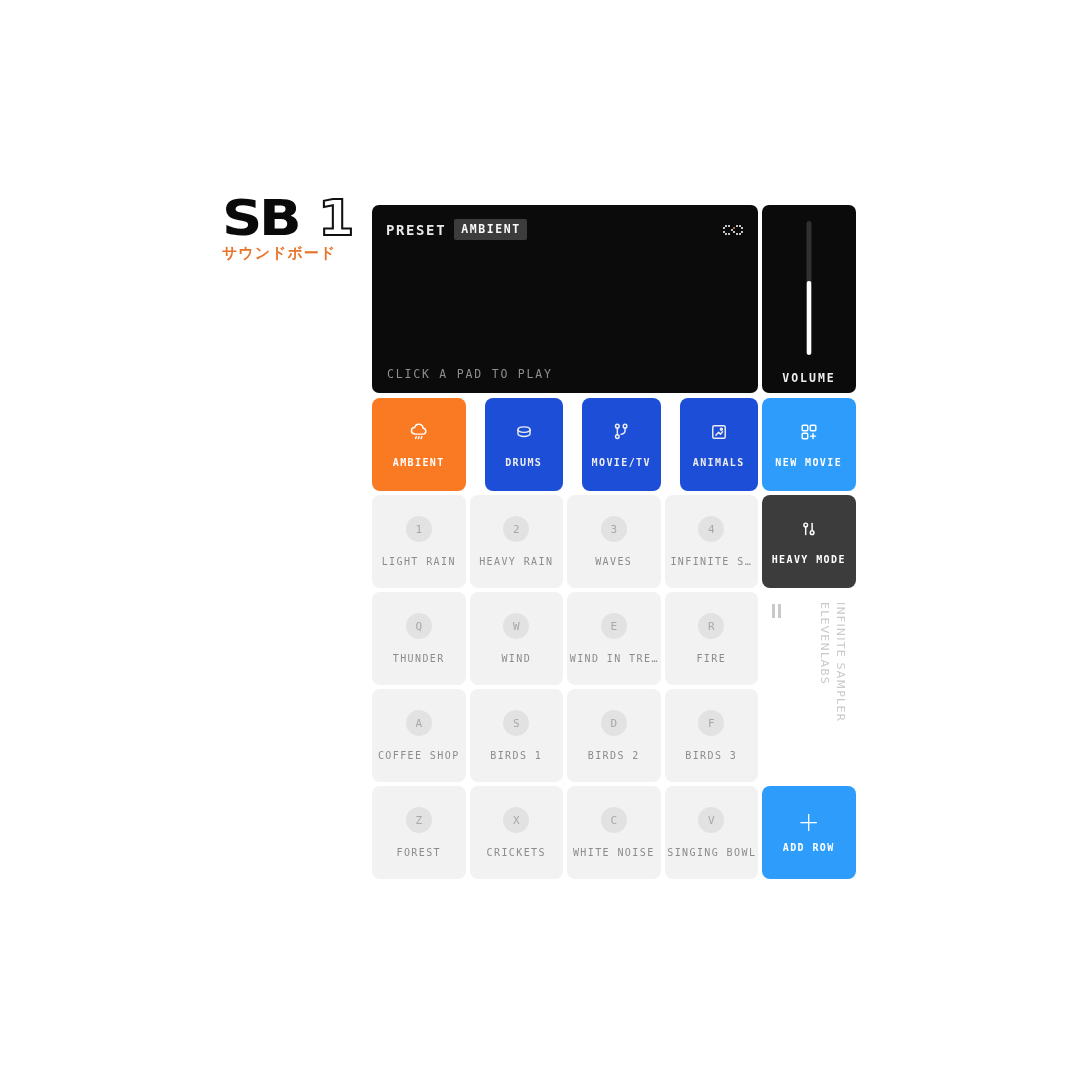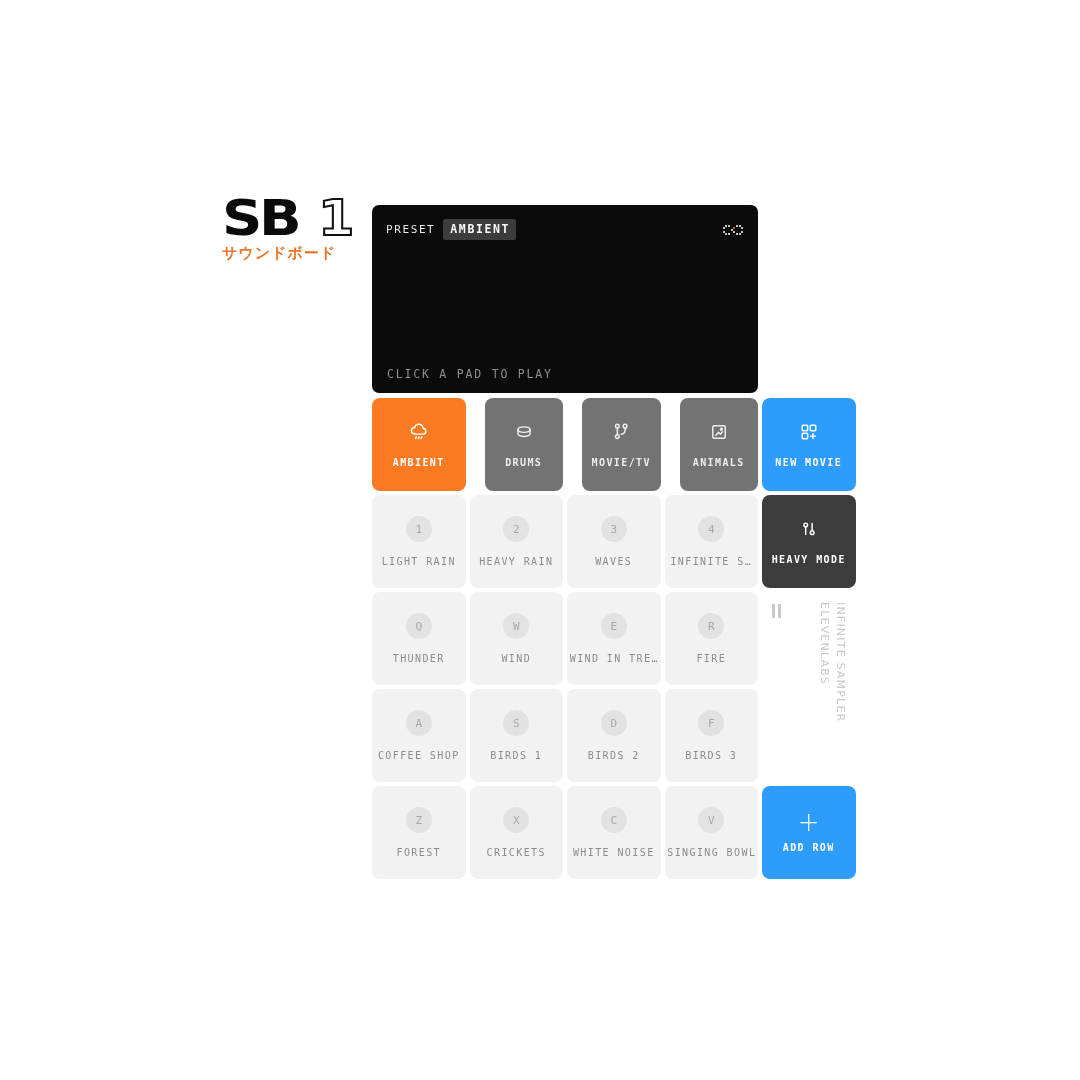--- a/index.html
+++ b/index.html
@@ -83,23 +83,23 @@
     align-items: center;
     justify-content: space-between;
   }
   .disp-left {
     display: flex;
     align-items: center;
     gap: 8px;
   }
   #preset-label {
     color: #e8e8e8;
-    font-size: 11px;
+    font-size: 14px;
     letter-spacing: 1.6px;
-    font-weight: 400;
+    font-weight: 700;
   }
   #preset-badge {
     background: #3c3c3c;
     color: #fafafa;
     font-size: 11.5px;
     letter-spacing: 1.6px;
     font-weight: 700;
     padding: 3px 6px 4px 7px;
     border-radius: 2px;
   }
@@ -195,21 +195,21 @@
     white-space: nowrap;
     overflow: hidden;
     max-width: 88px;
     text-overflow: clip;
   }
 
   
   .tab { cursor: pointer; }
   .tab .cell-label { font-weight: 700; margin-top: 14px; }
   .tab-active { background: #f97a22; color: #ffffff; }
-  .tab-idle   { background: #737373; color: #ededed; margin-left: 15px; }
+  .tab-idle   { background: #1d4ed8; color: #ededed; margin-left: 15px; }
   .tab-blue   { background: #2d9cfa; color: #ffffff; }
 
   .tab-icon {
     width: 22px;
     height: 22px;
     display: block;
   }
 
   
   .pad { background: #f2f2f2; cursor: pointer; }
@@ -306,20 +306,26 @@
         <span class="dot" style="left:17px;top:1px"></span>
         <span class="dot" style="left:19px;top:3px"></span>
         <span class="dot" style="left:19px;top:7px"></span>
         <span class="dot" style="left:17px;top:9px"></span>
         <span class="dot" style="left:14px;top:9px"></span>
       </div>
     </div>
     <div id="display-hint">CLICK A PAD TO PLAY</div>
   </div>
 
+  <div id="volume">
+    <div id="vol-track">
+      <div id="vol-fill" style="height: 55%;"></div>
+    </div>
+    <div id="vol-label">VOLUME</div>
+  </div>
 
   <div id="grid">
     <div class="row" id="tab-row">
         <div class="cell tab tab-active">
           <span>
             <svg class="tab-icon" viewBox="0 0 24 24">
               <path stroke="currentColor" fill="none" stroke-width="1.6" stroke-linecap="round" stroke-linejoin="round" d="M7 14a3.4 3.4 0 0 1 .3-6.8A4.6 4.6 0 0 1 16.4 8 3.2 3.2 0 0 1 17 14.3H7z"></path>
               <path stroke="currentColor" fill="none" stroke-width="1.6" stroke-linecap="round" stroke-linejoin="round" d="M9 17.2l-.7 2M12 17.2l-.7 2M15 17.2l-.7 2"></path>
             </svg>
           </span>

